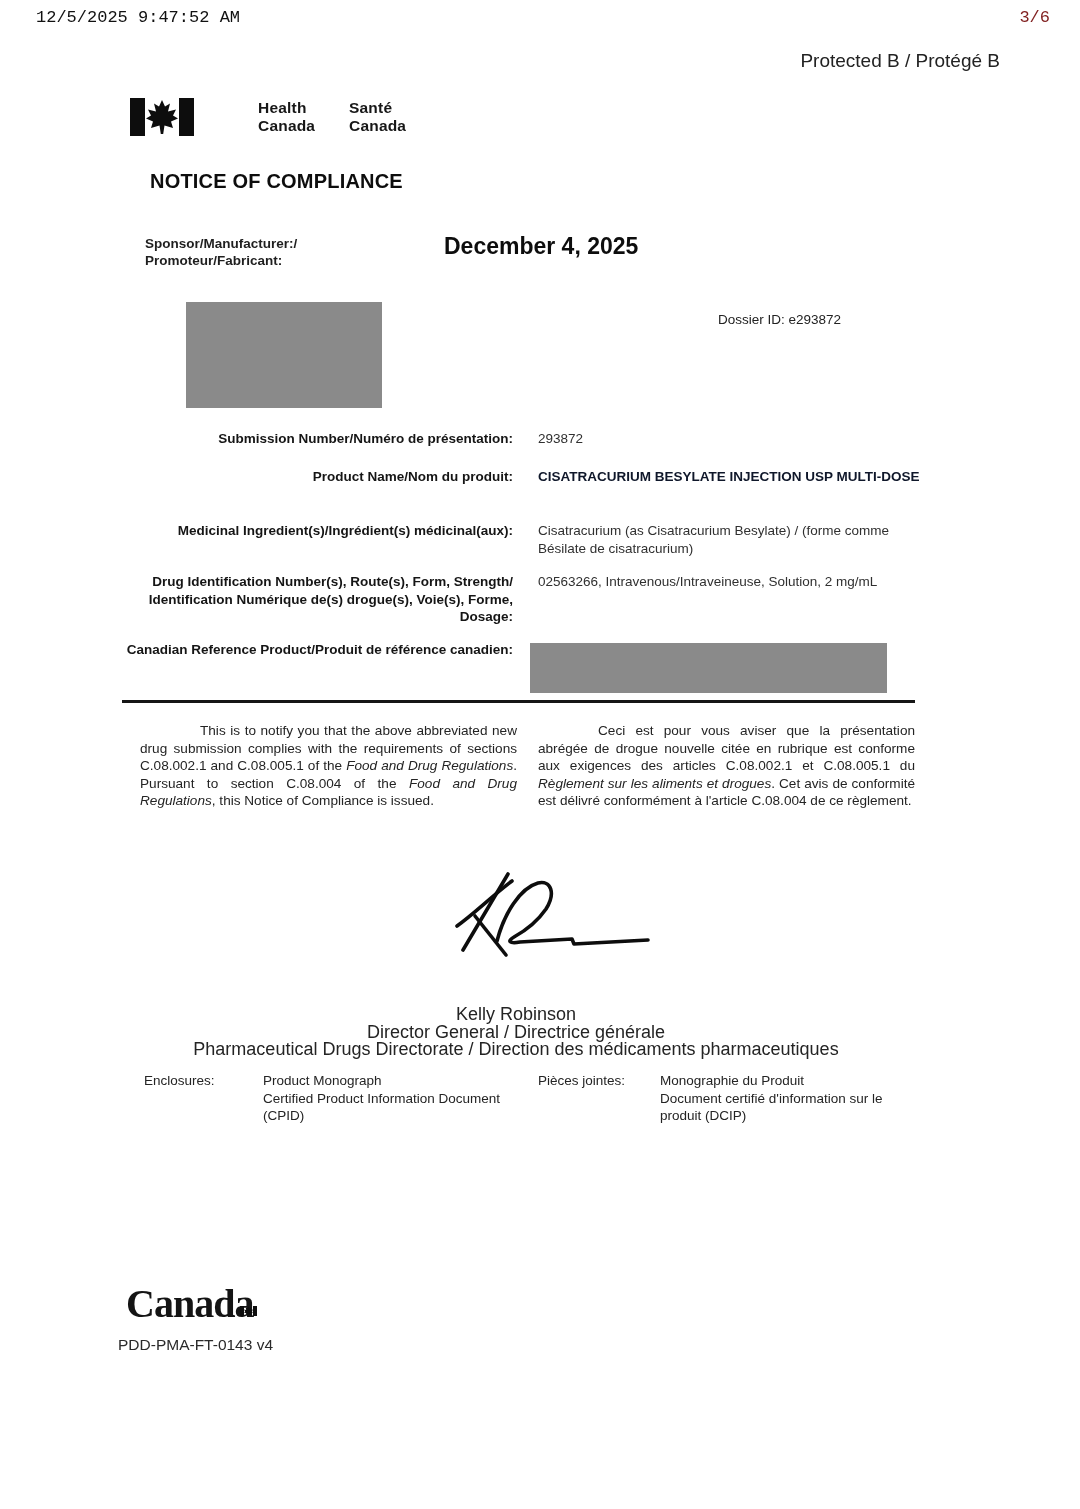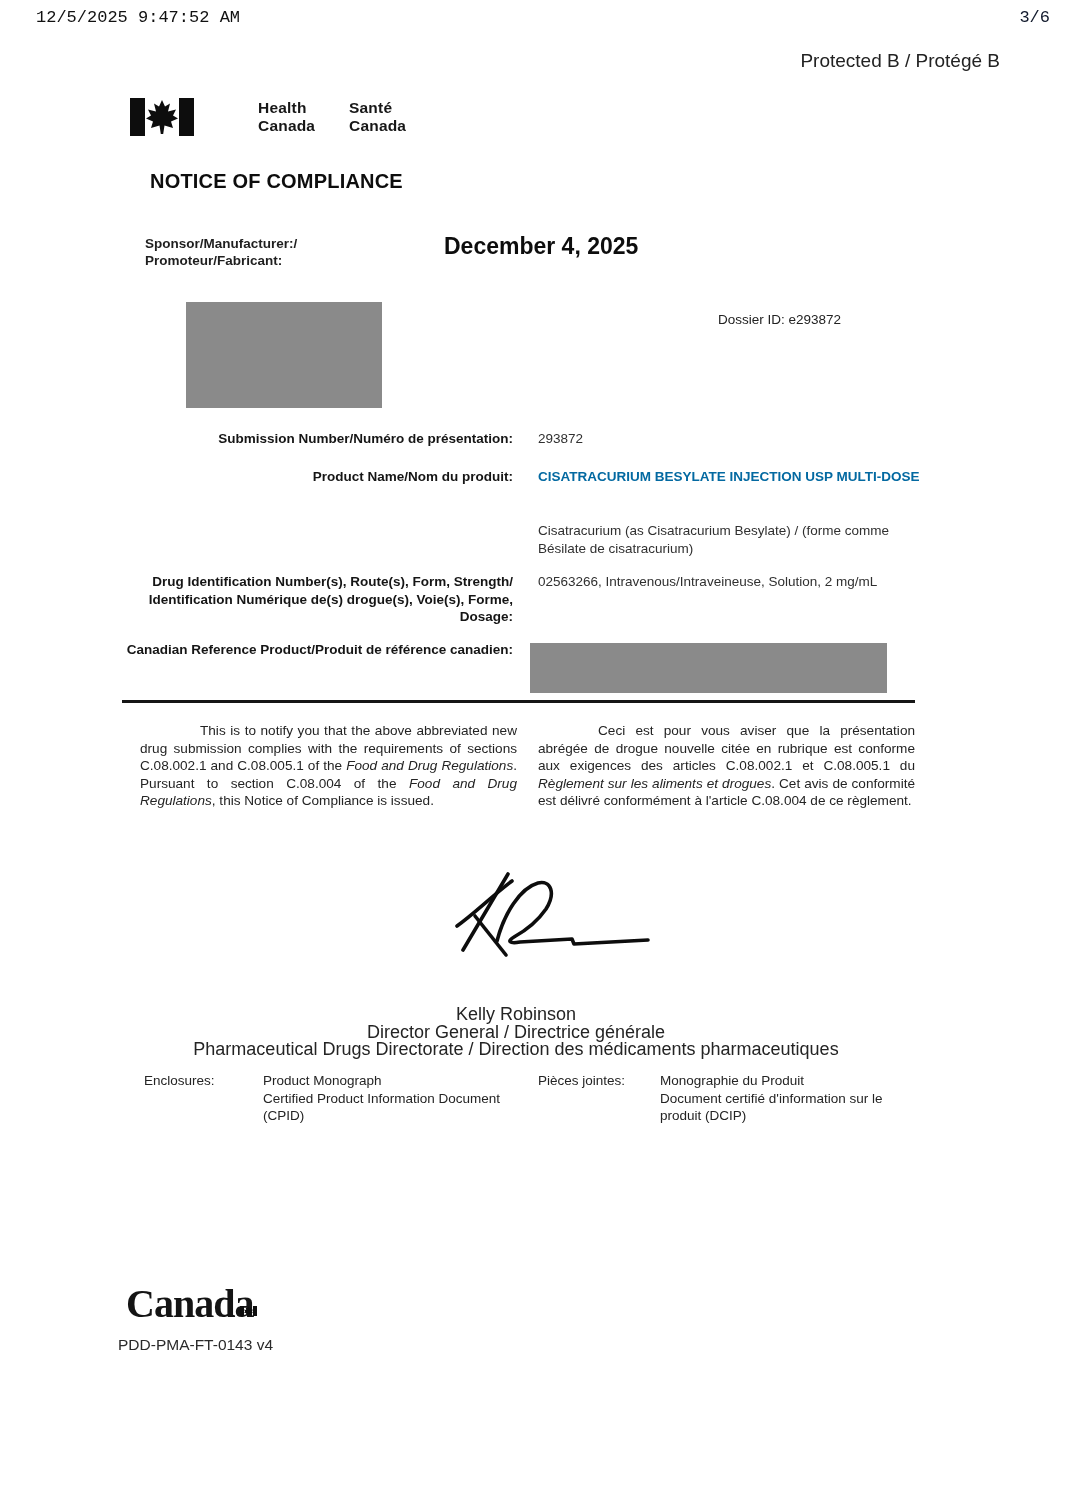--- a/index.html
+++ b/index.html
@@ -8,21 +8,21 @@
   .page {
     position:relative; width:1080px; height:1509px;
     background:#ffffff; margin:0 auto; overflow:hidden;
     color:#1f1f1f;
   }
   .serif { font-family:Liberation Mono, monospace; }
   .abs { position:absolute; }
 
   
   .print-ts { left:36px; top:8px; font-size:17px; color:#111; }
-  .page-num { right:30px; top:8px; font-size:17px; color:#0f172a; }
+  .page-num { right:30px; top:8px; font-size:17px; color:#7f1d1d; }
   .classification { right:80px; top:50px; font-size:19px; color:#222; }
 
   
   .logo-flag { left:130px; top:97px; }
   .logo-en { left:222px; top:99px; }
   .logo-fr { left:313px; top:99px; }
   .logo-text { font-size:15.5px; font-weight:700; line-height:18px; color:#171717; letter-spacing:.2px;margin-left:36px; }
 
   
   .title-en { left:150px; top:170px; width:370px; }
@@ -35,21 +35,21 @@
 
   .redaction-1 { left:186px; top:302px; width:196px; height:106px; background:#8a8a8a; }
   .dossier { left:718px; top:312px; font-size:13.5px; color:#222; }
 
   
   .field-row { left:118px; width:800px; }
   .field-label { position:absolute; left:0; top:0; width:395px; text-align:right;
                  font-size:13.5px; font-weight:700; line-height:17.5px; color:#151515; }
   .field-value { position:absolute; left:420px; top:0; width:385px;
                  font-size:13.5px; line-height:17.5px; color:#303030; }
-  .field-value.bold { font-weight:700; color:#0369a1; }
+  .field-value.bold { font-weight:700; color:#0f172a; }
   .row-submission { top:430px; height:20px; }
   .row-product    { top:468px; height:40px; }
   .row-medicinal  { top:522px; height:40px; }
   .row-din        { top:573px; height:56px; }
   .row-canref     { top:641px; height:56px; }
   .redaction-2 { position:absolute; left:412px; top:2px; width:357px; height:50px; background:#8a8a8a; }
 
   .divider { left:122px; top:700px; width:793px; height:3px; background:#161616; }
 
   
@@ -120,20 +120,21 @@
     <div class="field-label">Submission Number/Numéro de présentation:</div>
     <div class="field-value">293872</div>
   </div>
 
   <div class="abs field-row row-product">
     <div class="field-label">Product Name/Nom du produit:</div>
     <div class="field-value bold">CISATRACURIUM BESYLATE INJECTION USP MULTI-DOSE</div>
   </div>
 
   <div class="abs field-row row-medicinal">
+    <div class="field-label">Medicinal Ingredient(s)/Ingrédient(s) médicinal(aux):</div>
     <div class="field-value">Cisatracurium (as Cisatracurium Besylate) / (forme comme Bésilate de cisatracurium)</div>
   </div>
 
   <div class="abs field-row row-din">
     <div class="field-label">Drug Identification Number(s), Route(s), Form, Strength/ Identification Numérique de(s) drogue(s), Voie(s), Forme, Dosage:</div>
     <div class="field-value">02563266, Intravenous/Intraveineuse, Solution, 2 mg/mL</div>
   </div>
 
   <div class="abs field-row row-canref">
     <div class="field-label">Canadian Reference Product/Produit de référence canadien:</div>

